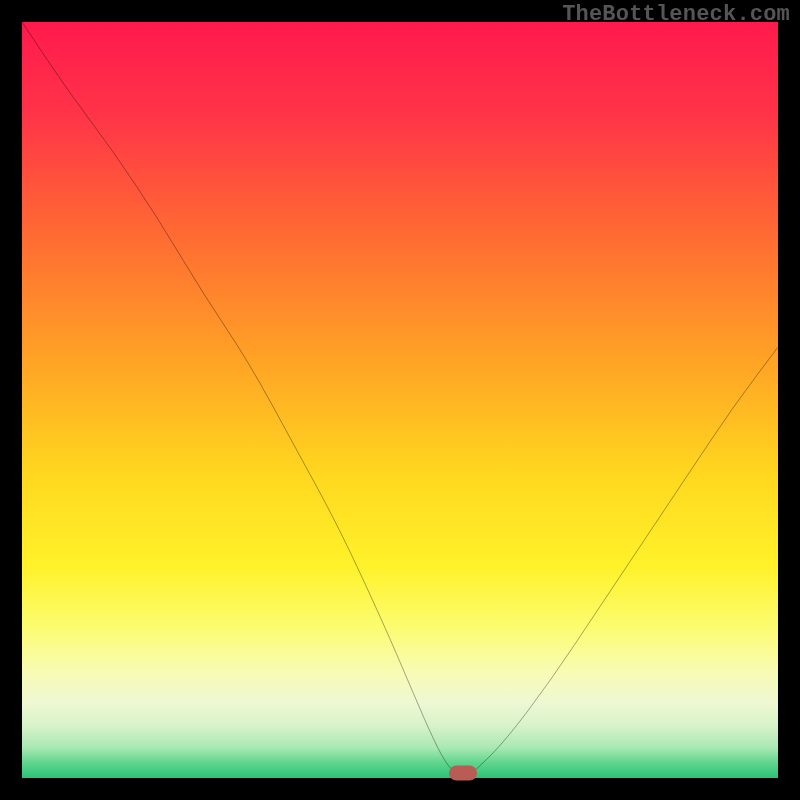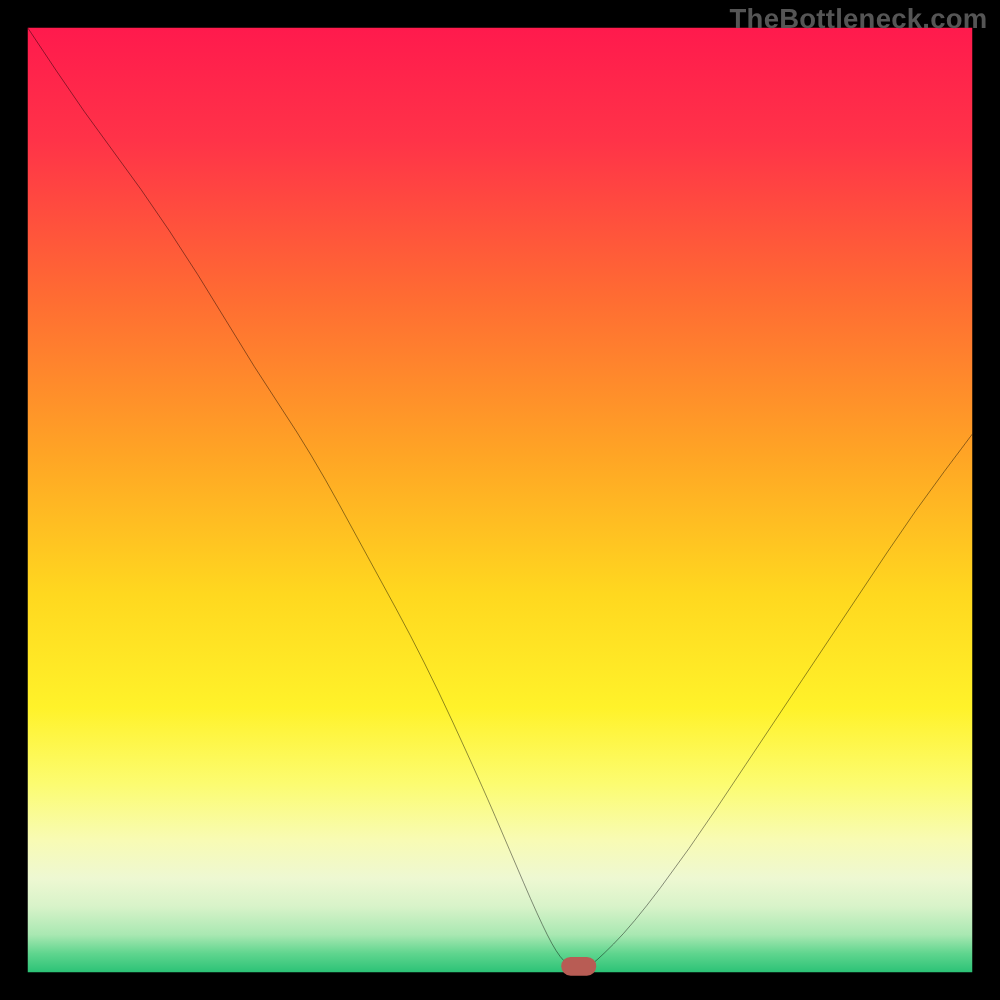--- a/index.html
+++ b/index.html
@@ -19,20 +19,21 @@
   }
   .watermark {
     position: absolute;
     top: 2px;
     right: 10px;
     color: #555;
     font-size: 22px;
     font-weight: 600;
     letter-spacing: 0.2px;
     z-index: 30;
+    font-family: Liberation Mono, monospace;
   }
   .plot-wrap {
     position: absolute;
     left: 22px;
     top: 22px;
     width: 756px;
     height: 756px;
   }
   .plot-bg {
     position: absolute;

